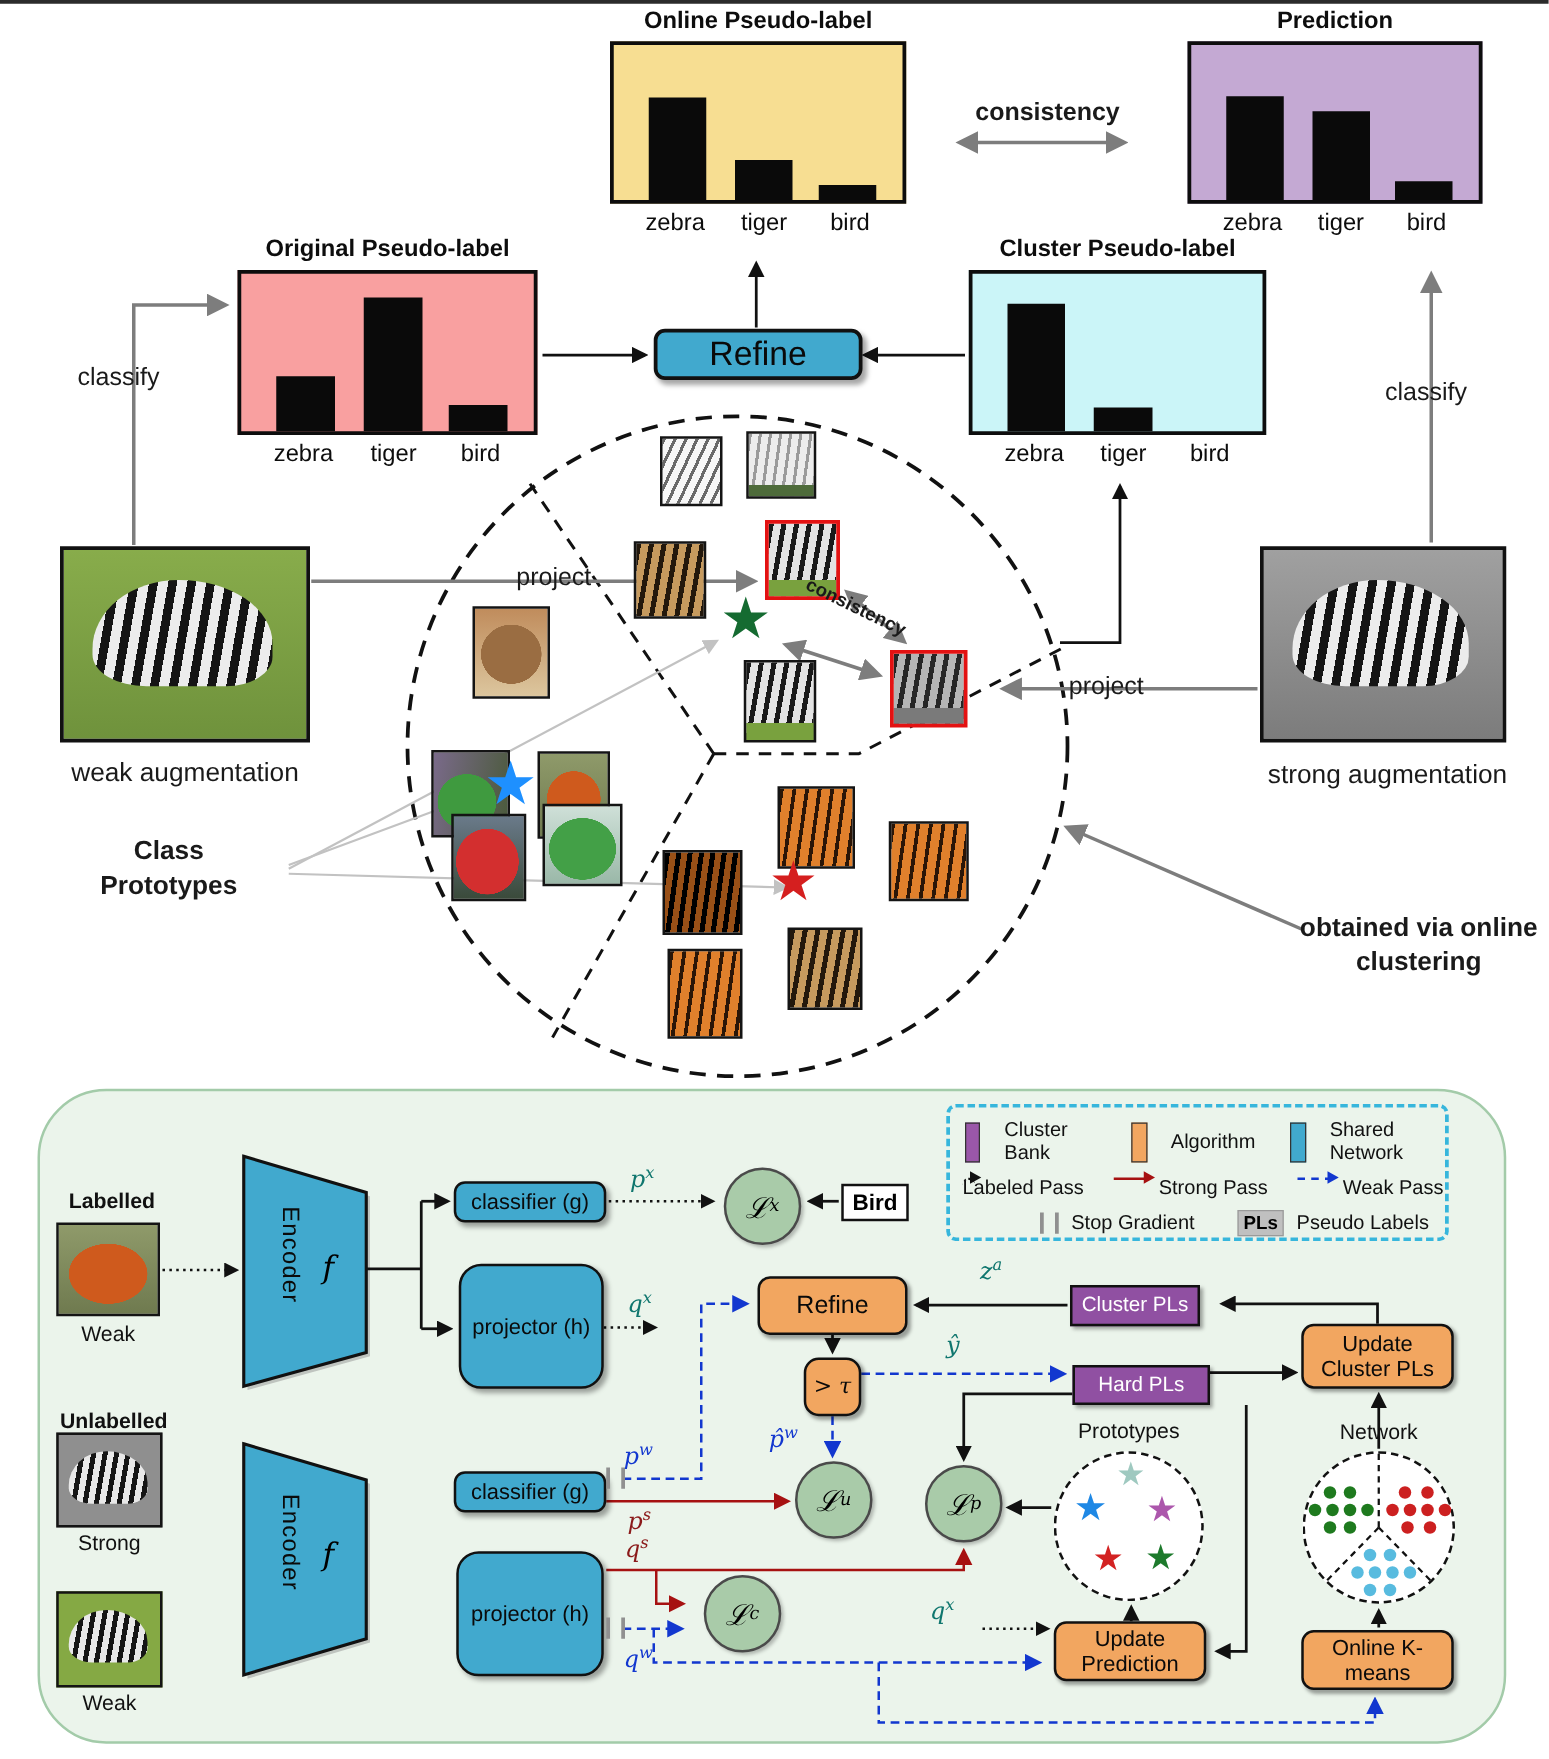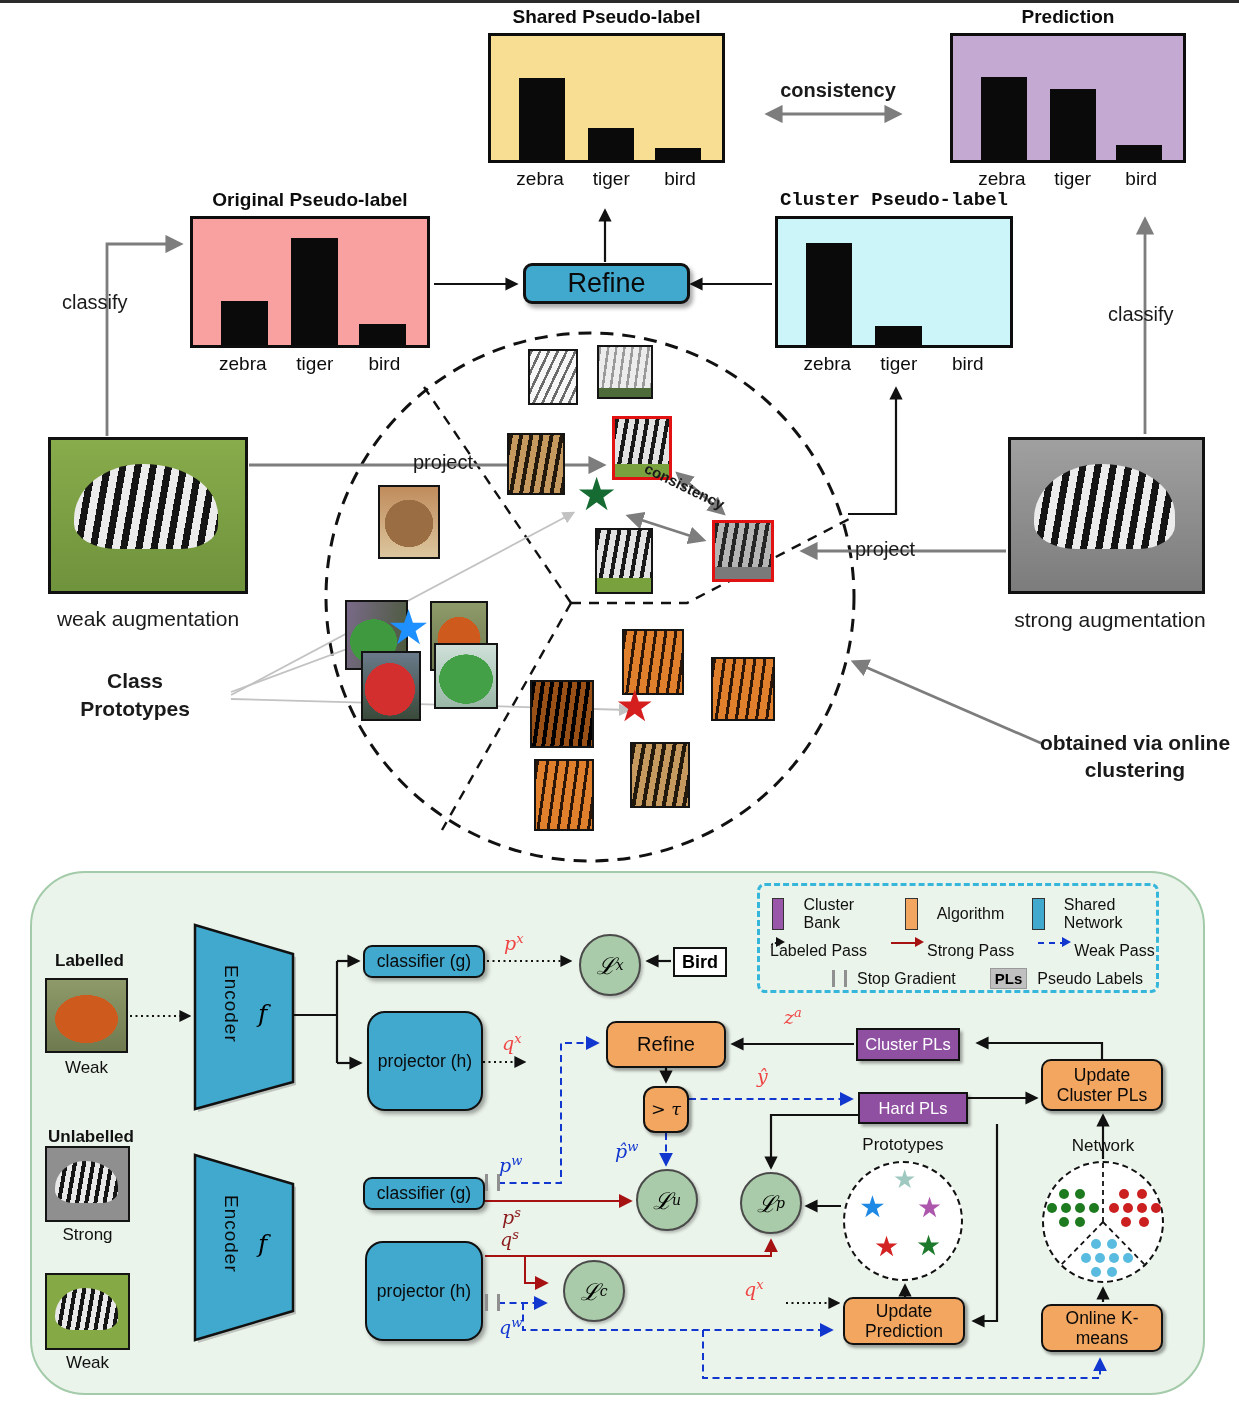--- a/index.html
+++ b/index.html
@@ -61,21 +61,21 @@
   .sgabs{position:absolute;z-index:3}
   .plschip{background:#C0C0C0;font-weight:bold;font-size:15px;padding:1px 4px;border:1px solid #9a9a9a}
   .cbox{position:absolute;background:#41A9CE;border:2.2px solid #111;border-radius:9px;display:flex;align-items:center;justify-content:center;font-size:17.5px;color:#0a0a0a;z-index:3;box-shadow:3px 3px 4px rgba(0,0,0,.35);box-sizing:border-box;text-align:center}
   .obox{position:absolute;background:#F2A660;border:2.2px solid #111;border-radius:10px;display:flex;align-items:center;justify-content:center;font-size:17.5px;line-height:1.15;text-align:center;color:#0a0a0a;z-index:3;box-shadow:2.5px 2.5px 3px rgba(0,0,0,.35);box-sizing:border-box;padding:2px}
   .pbox{position:absolute;background:#9050A2;color:#fff;border:2px solid #111;display:flex;align-items:center;justify-content:center;font-size:16.5px;z-index:3;box-shadow:2.5px 2.5px 3px rgba(0,0,0,.35);box-sizing:border-box}
   .loss{position:absolute;width:62px;height:62px;border-radius:50%;background:#A9CBA9;border:2px solid #4a4a4a;display:flex;align-items:center;justify-content:center;font-family:"DejaVu Serif",serif;font-style:italic;font-size:23px;z-index:3;box-shadow:2px 2px 3px rgba(0,0,0,.25);box-sizing:border-box}
   .loss sub{font-size:14px}
   .birdbox{position:absolute;left:673px;top:944px;width:54px;height:30px;background:#fff;border:2.5px solid #111;display:flex;align-items:center;justify-content:center;font-weight:bold;font-size:18px;z-index:3;box-sizing:border-box}
   .enc-label{position:absolute;writing-mode:vertical-rl;font-size:19px;color:#0a0a0a;z-index:3;letter-spacing:1px}
   .enc-f{position:absolute;font-family:"DejaVu Serif",serif;font-style:italic;font-size:25px;z-index:3}
-  .ml{position:absolute;font-family:"DejaVu Serif",serif;font-style:italic;font-size:19px;color:#ef4444;z-index:3;white-space:nowrap}
+  .ml{position:absolute;font-family:"DejaVu Serif",serif;font-style:italic;font-size:19px;color:#0f766e;z-index:3;white-space:nowrap}
   .ml sup{font-size:13px}
   .mlb{color:#1237CF}.mlr{color:#8B1A1A}
   .cap{position:absolute;font-size:17px;color:#111;z-index:3;text-align:center}
   .cap.b{font-weight:bold}
   .dcirc{position:absolute;border:2.2px dashed #111;border-radius:50%;background:#fff;z-index:2;box-sizing:border-box}
   .dot{position:absolute;width:10px;height:10px;border-radius:50%;z-index:4}
   .pstar{position:absolute;z-index:4;line-height:1}
 </style>
 </head>
 <body>
@@ -160,21 +160,21 @@
       <path d="M523,1300 V1327 H831" class="wBl" marker-end="url(#aBl)"></path>
       <path d="M703,1327 V1375 H1100 V1357" class="wBl" marker-end="url(#aBl)"></path>
       <path d="M786,1300 H838" class="dtB" marker-end="url(#aB)"></path>
       <path d="M905,1294 V1283" class="wB" marker-end="url(#aB)"></path>
       <path d="M997,1121 V1318 H974" class="wB" marker-end="url(#aB)"></path>
       <path d="M1103,1299 V1286" class="wB" marker-end="url(#aB)"></path>
     </g>
   </svg>
 
   <div id="chart-root">
-      <div class="chart-title" style="left: 446.5px; top: 3px; width: 320px;">Shared Pseudo-label</div>
+      <div class="chart-title" style="left: 446.5px; top: 3px; width: 320px;">Online Pseudo-label</div>
       <div class="chart-box" style="left: 488px; top: 30px; width: 237px; height: 130px; background: rgb(247, 222, 146);">
         <div class="bar" style="left: 12%; width: 20%; height: 66%;"></div>
         <div class="bar" style="left: 42%; width: 20%; height: 26%;"></div>
         <div class="bar" style="left: 71%; width: 20%; height: 10%;"></div>
       </div>
       <div class="tick" style="left: 495.14px; top: 165px; width: 90px;">zebra</div>
       <div class="tick" style="left: 566.24px; top: 165px; width: 90px;">tiger</div>
       <div class="tick" style="left: 634.97px; top: 165px; width: 90px;">bird</div>
       <div class="chart-title" style="left: 908px; top: 3px; width: 320px;">Prediction</div>
       <div class="chart-box" style="left: 950px; top: 30px; width: 236px; height: 130px; background: rgb(196, 169, 211);">
@@ -187,21 +187,21 @@
       <div class="tick" style="left: 1096.16px; top: 165px; width: 90px;">bird</div>
       <div class="chart-title" style="left: 150px; top: 186px; width: 320px;">Original Pseudo-label</div>
       <div class="chart-box" style="left: 190px; top: 213px; width: 240px; height: 132px; background: rgb(249, 160, 160);">
         <div class="bar" style="left: 12%; width: 20%; height: 35%;"></div>
         <div class="bar" style="left: 42%; width: 20%; height: 85%;"></div>
         <div class="bar" style="left: 71%; width: 20%; height: 17%;"></div>
       </div>
       <div class="tick" style="left: 197.8px; top: 350px; width: 90px;">zebra</div>
       <div class="tick" style="left: 269.8px; top: 350px; width: 90px;">tiger</div>
       <div class="tick" style="left: 339.4px; top: 350px; width: 90px;">bird</div>
-      <div class="chart-title" style="left: 734px; top: 186px; width: 320px; font-family: Liberation Mono, monospace;">Cluster Pseudo-label</div>
+      <div class="chart-title" style="left: 734px; top: 186px; width: 320px;">Cluster Pseudo-label</div>
       <div class="chart-box" style="left: 775px; top: 213px; width: 238px; height: 132px; background: rgb(203, 245, 248);">
         <div class="bar" style="left: 12%; width: 20%; height: 81%;"></div>
         <div class="bar" style="left: 42%; width: 20%; height: 15%;"></div>
       </div>
       <div class="tick" style="left: 782.36px; top: 350px; width: 90px;">zebra</div>
       <div class="tick" style="left: 853.76px; top: 350px; width: 90px;">tiger</div>
       <div class="tick" style="left: 922.78px; top: 350px; width: 90px;">bird</div>
     </div>
 
   <div class="toplabel" style="left:768px;top:76px;width:140px;text-align:center;font-weight:bold;font-size:20px">consistency</div>

